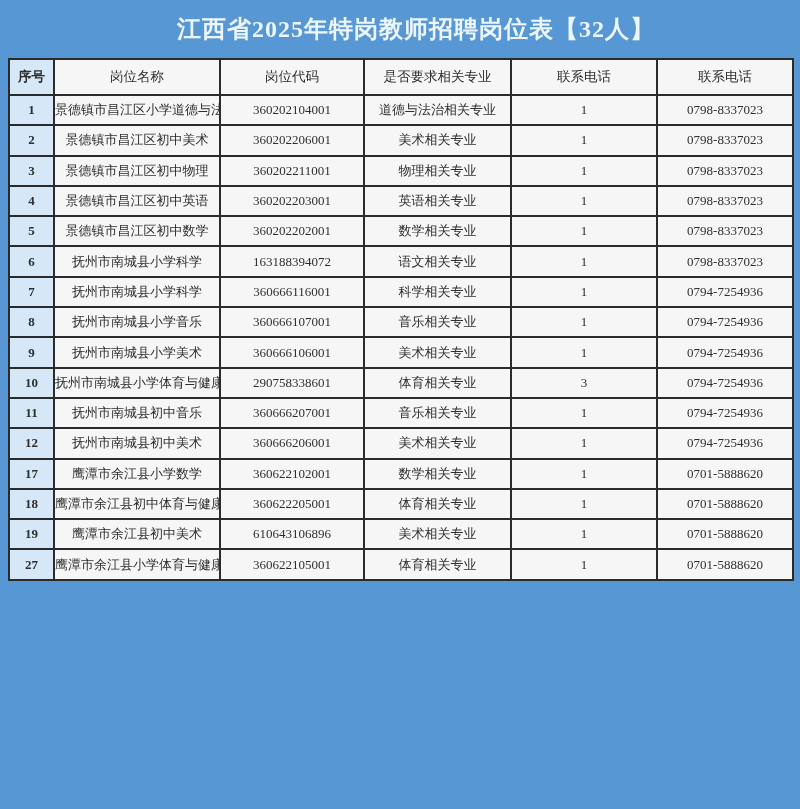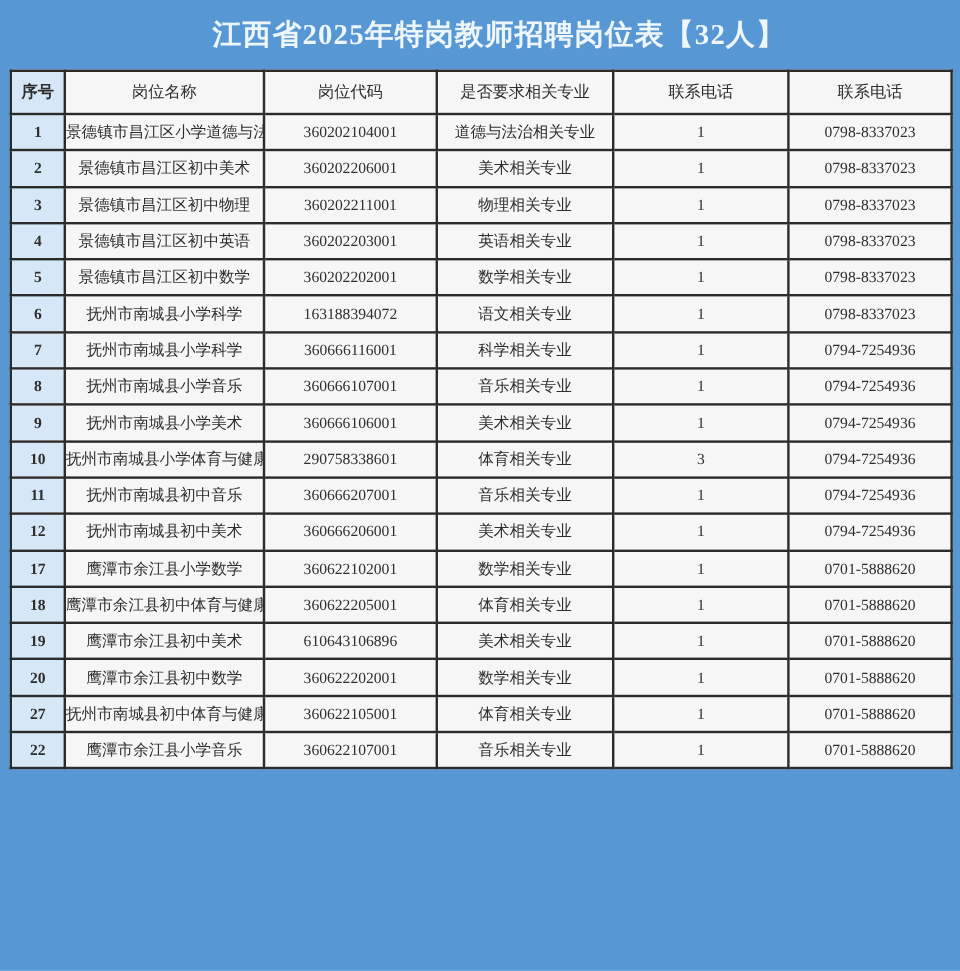--- a/index.html
+++ b/index.html
@@ -213,39 +213,23 @@
           </tr>
           <tr>
             <td class="idx">19</td>
             <td>鹰潭市余江县初中美术</td>
             <td>610643106896</td>
             <td>美术相关专业</td>
             <td>1</td>
             <td>0701-5888620</td>
           </tr>
           <tr>
-            <td class="idx">20</td>
-            <td>鹰潭市余江县初中数学</td>
-            <td>360622202001</td>
-            <td>数学相关专业</td>
-            <td>1</td>
-            <td>0701-5888620</td>
-          </tr>
-          <tr>
             <td class="idx">27</td>
-            <td>抚州市南城县初中体育与健康</td>
+            <td>鹰潭市余江县小学体育与健康</td>
             <td>360622105001</td>
             <td>体育相关专业</td>
-            <td>1</td>
-            <td>0701-5888620</td>
-          </tr>
-          <tr>
-            <td class="idx">22</td>
-            <td>鹰潭市余江县小学音乐</td>
-            <td>360622107001</td>
-            <td>音乐相关专业</td>
             <td>1</td>
             <td>0701-5888620</td>
           </tr>
         </tbody>
     </table>
   </div>
 </div>
 
 </body></html>

